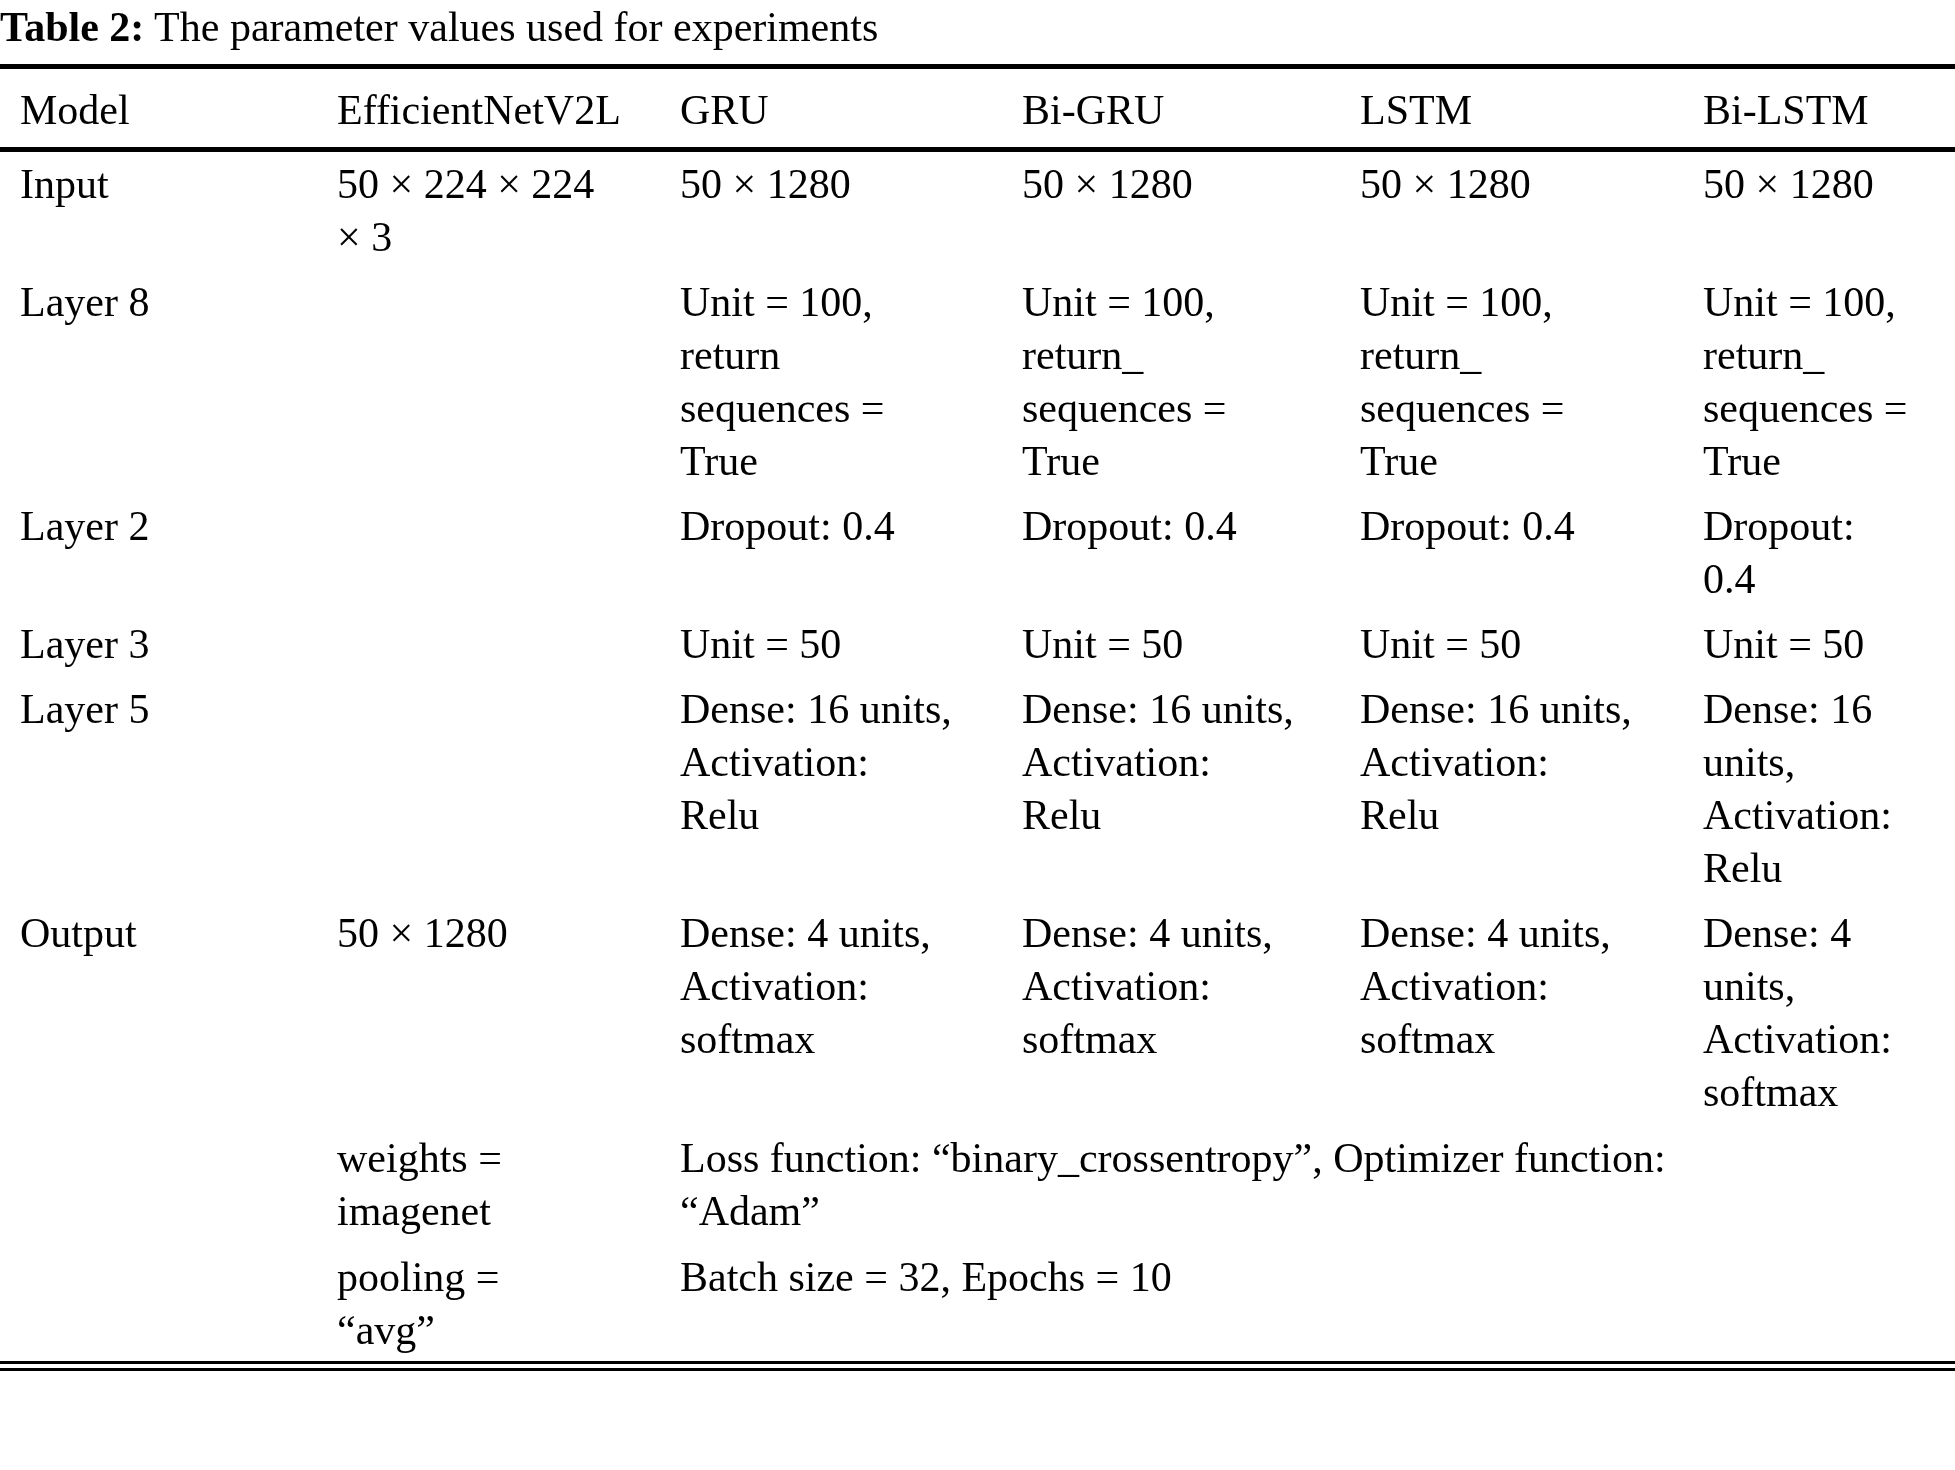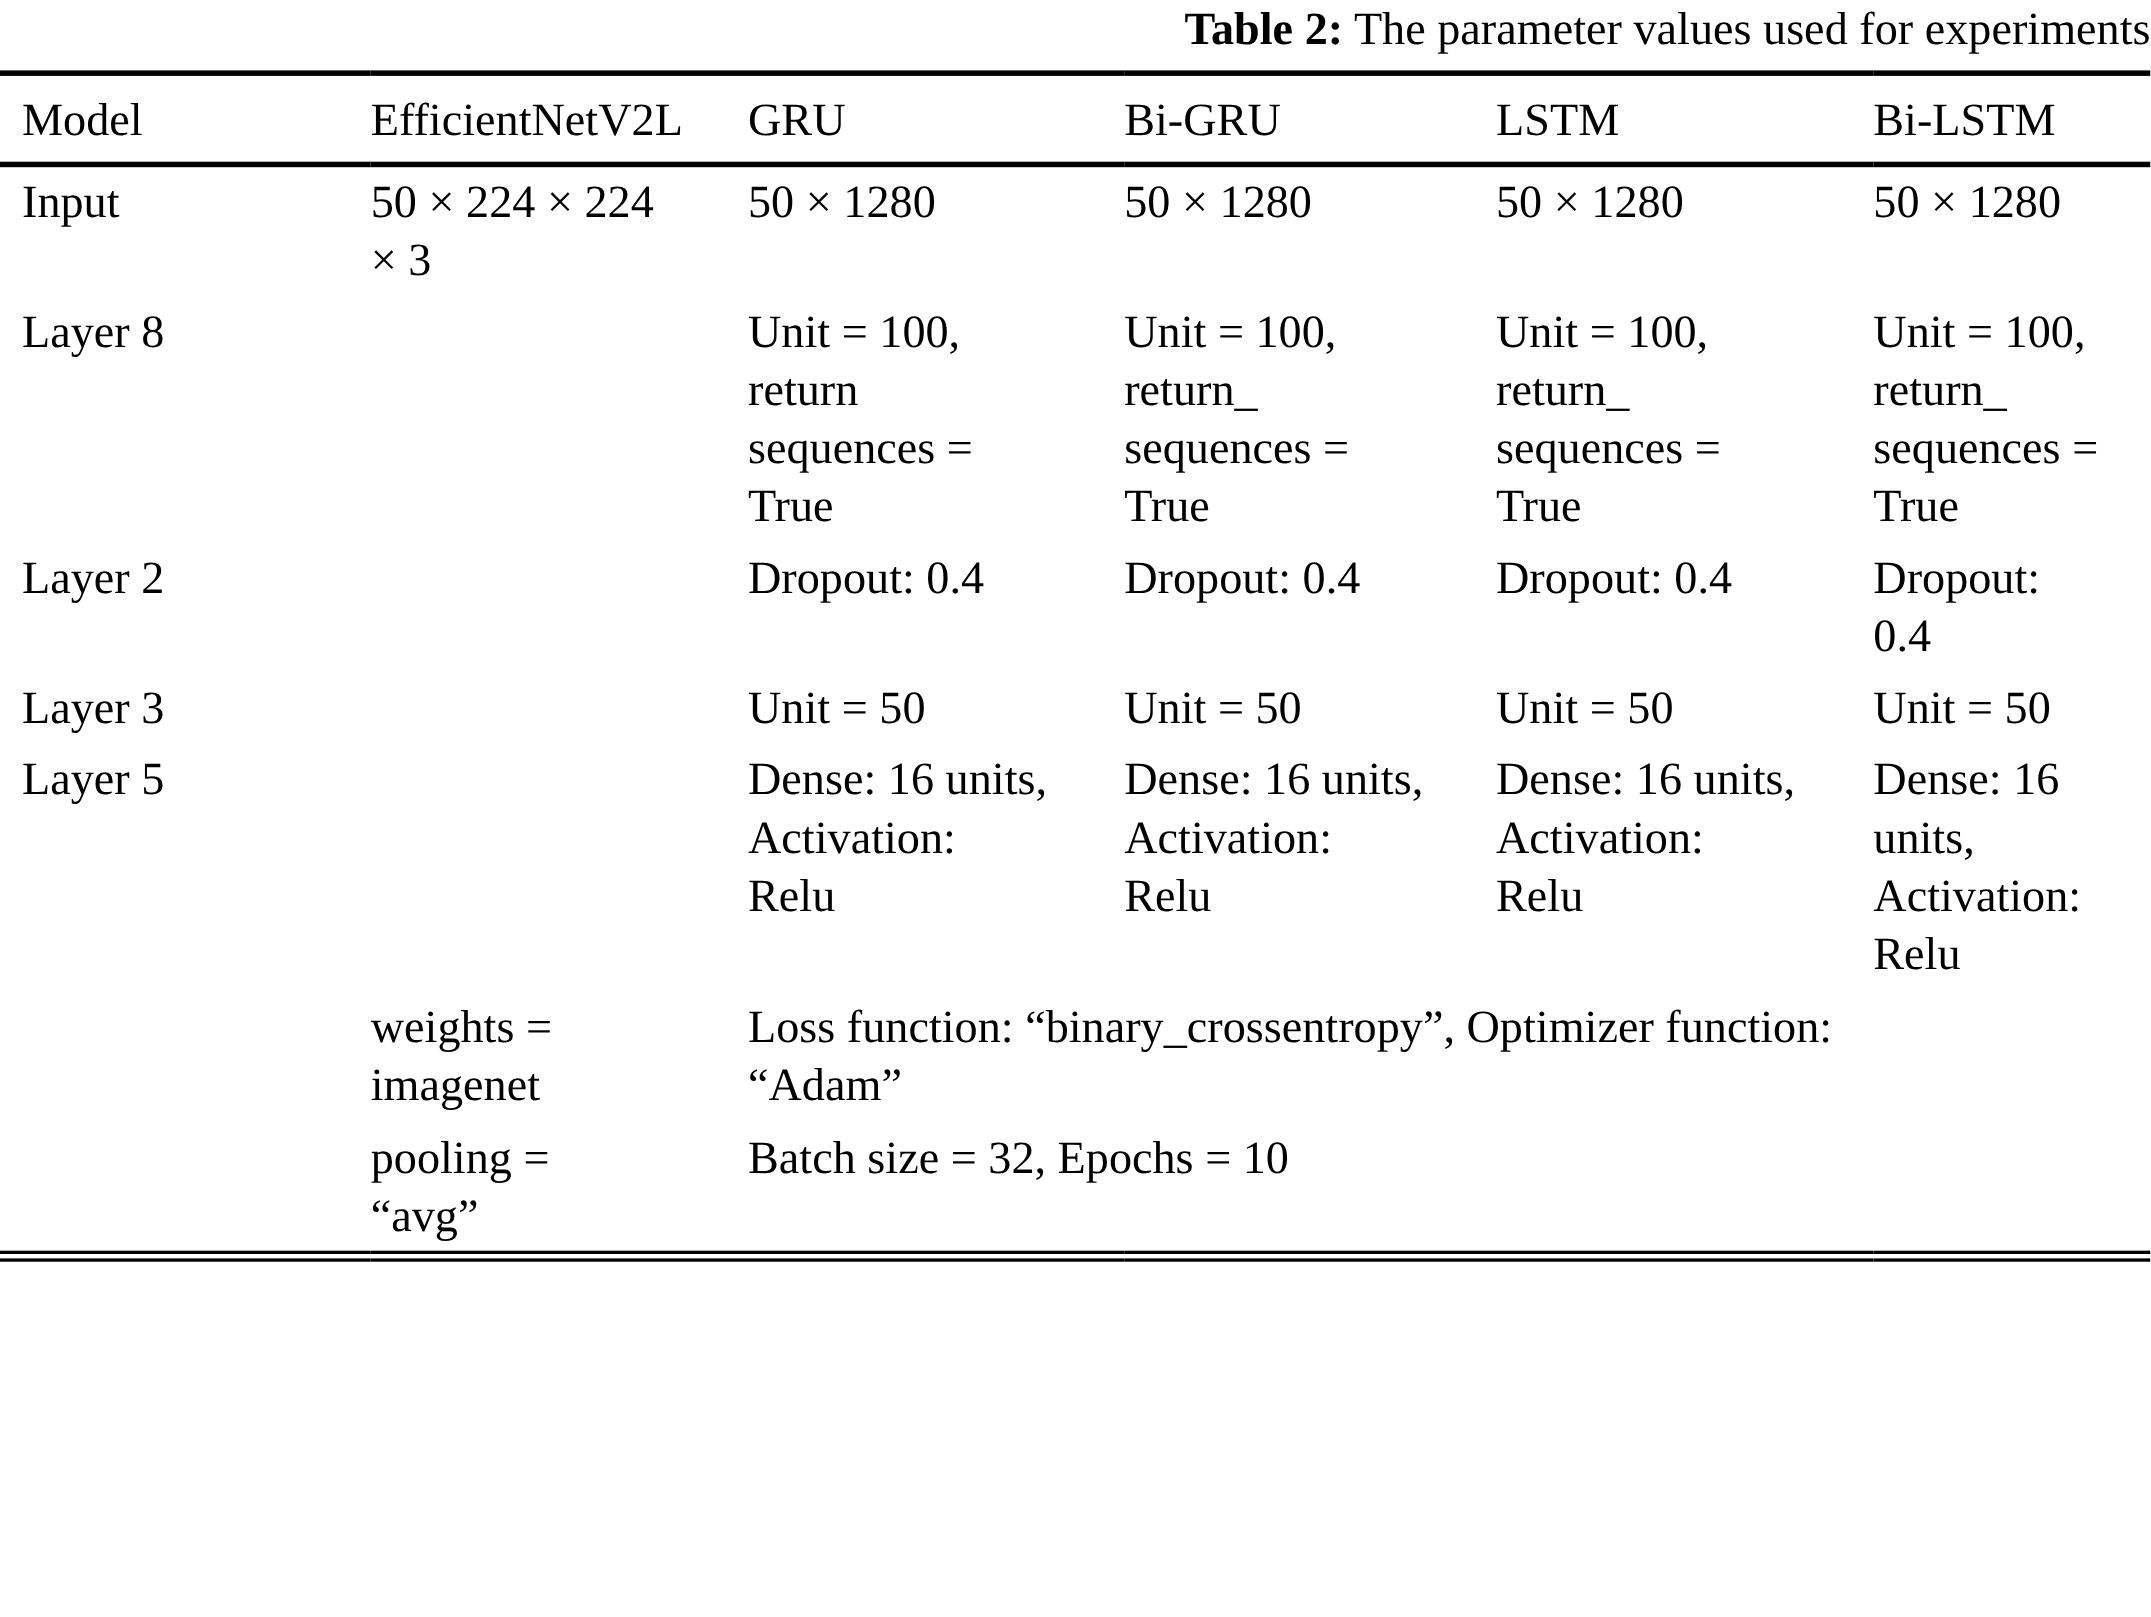--- a/index.html
+++ b/index.html
@@ -11,21 +11,21 @@
   .page {
     width: 1955px;
     min-height: 1470px;
     background: #ffffff;
     font-family: "Liberation Serif", serif;
     font-size: 42px;
     line-height: 53px;
     box-sizing: border-box;
   }
   .caption {
-    text-align: right;
+    text-align: left;
     padding: 2px 0 12px 0;
     line-height: 50px;
     white-space: nowrap;
   }
   .caption .caption-label {
     font-weight: bold;
   }
   table.params {
     width: 1955px;
     border-collapse: collapse;
@@ -149,20 +149,37 @@
 Activation:
 Relu</td>
         <td>Dense: 16 units,
 Activation:
 Relu</td>
         <td>Dense: 16
 units,
 Activation:
 Relu</td>
       </tr>
+      <tr>
+        <td>Output</td>
+        <td>50 × 1280</td>
+        <td>Dense: 4 units,
+Activation:
+softmax</td>
+        <td>Dense: 4 units,
+Activation:
+softmax</td>
+        <td>Dense: 4 units,
+Activation:
+softmax</td>
+        <td>Dense: 4
+units,
+Activation:
+softmax</td>
+      </tr>
       <tr class="footer-row">
         <td></td>
         <td>weights =
 imagenet</td>
         <td colspan="4">Loss function: “binary_crossentropy”, Optimizer function:
 “Adam”</td>
       </tr>
       <tr class="footer-row">
         <td></td>
         <td>pooling =

